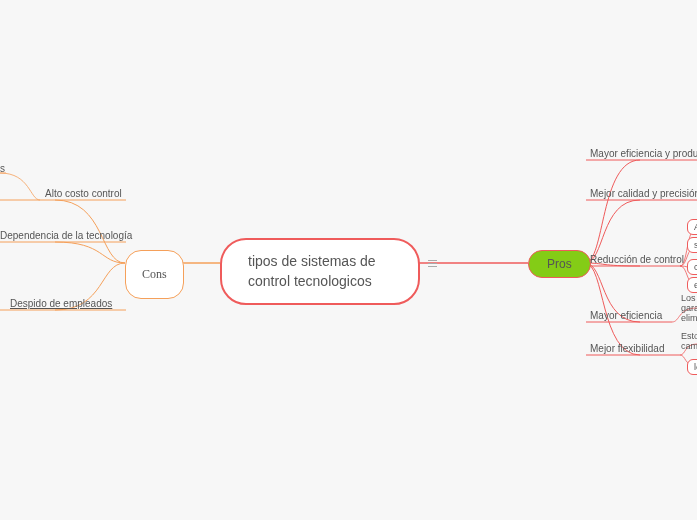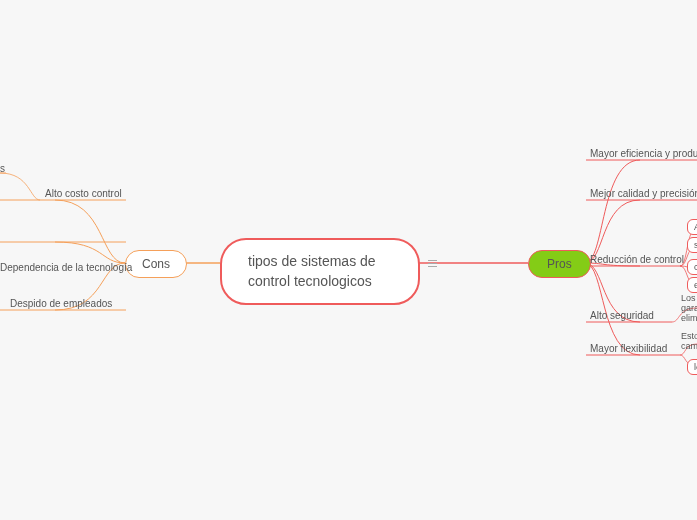--- a/index.html
+++ b/index.html
@@ -27,23 +27,24 @@
     border-radius: 16px;
     padding: 6px 18px;
     color: #555;
     font-size: 12px;
   }
   
   .cons-node {
     border: 1.5px solid #f5a05a;
     background: #fff;
     border-radius: 16px;
-    padding: 6px 16px;
+    padding: 16px 16px;
     color: #555;
     font-size: 12px;
+    font-family: Liberation Serif, serif;
   }
   
   .leaf-text {
     font-size: 10px;
     color: #555;
   }
   
   .leaf-box {
     border: 1px solid #f5a05a;
     border-radius: 6px;
@@ -126,38 +127,38 @@
       <div></div>
 </div>
 
 <div class="node pros-node" style="left:528px; top:250px;">
   <span>Pros</span>
 </div>
 
 <div class="node leaf-text" style="left:590px; top:148px;"><span>Mayor eficiencia y productivida</span></div>
 <div class="node leaf-text" style="left:590px; top:188px;"><span>Mejor calidad y precisión</span></div>
 <div class="node leaf-text" style="left:590px; top:254px;"><span>Reducción de control</span></div>
-<div class="node leaf-text" style="left:590px; top:310px;"><span>Alto seguridad</span></div>
-<div class="node leaf-text" style="left:590px; top:343px;"><span>Mayor flexibilidad</span></div>
+<div class="node leaf-text" style="left:590px; top:310px;"><span>Mayor eficiencia</span></div>
+<div class="node leaf-text" style="left:590px; top:343px;"><span>Mejor flexibilidad</span></div>
 
 <div class="node leaf-box-red" style="left:687px; top:219px;"><span>Al a</span></div>
 <div class="node leaf-box-red" style="left:687px; top:237px;"><span>se p</span></div>
 <div class="node leaf-box-red" style="left:687px; top:259px;"><span>con</span></div>
 <div class="node leaf-box-red" style="left:687px; top:277px;"><span>el a</span></div>
 
 <div class="node cut-text" style="left:681px; top:294px; font-size:9px; line-height:1.1;">Los sis<br>garant<br>elimin</div>
 
 <div class="node cut-text" style="left:681px; top:332px; font-size:9px; line-height:1.1;">Estos s<br>camb</div>
 <div class="node leaf-box-red" style="left:687px; top:359px;"><span>lo que</span></div>
 
 <div class="node cons-node" style="left:125px; top:250px;">
   <span>Cons</span>
 </div>
 
 <div class="node leaf-text" style="left:45px; top:188px;"><span>Alto costo control</span></div>
-<div class="node leaf-text" style="left:0px; top:230px;margin-top:32px;"><span>Dependencia de la tecnología</span></div>
-<div class="node leaf-text" style="left:10px; top:298px;"><span>Despido de empleados</span></div>
+<div class="node leaf-text" style="left:0px; top:230px;"><span>Dependencia de la tecnología</span></div>
+<div class="node leaf-text" style="left:10px; top:298px;text-decoration:underline;"><span>Despido de empleados</span></div>
 
 <div class="node cut-text" style="left:0px; top:163px;"><span>s</span></div>
 
 <div class="node leaf-box" style="left:-10px; top:298px; opacity:0;"></div>
 
 </div>
 
 </body></html>

